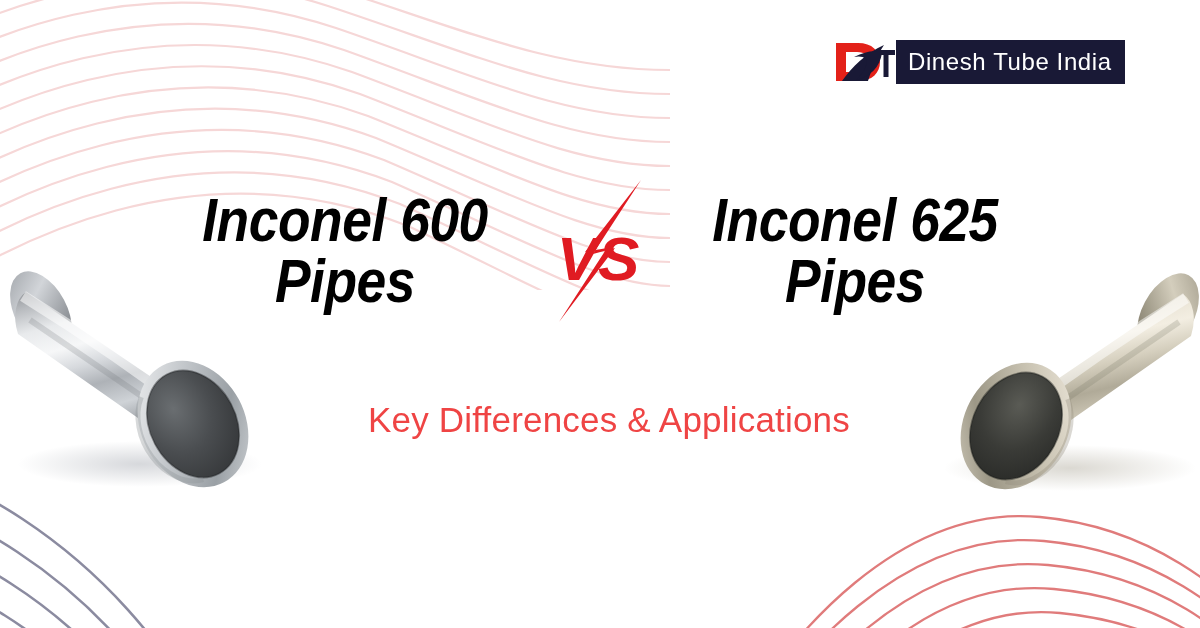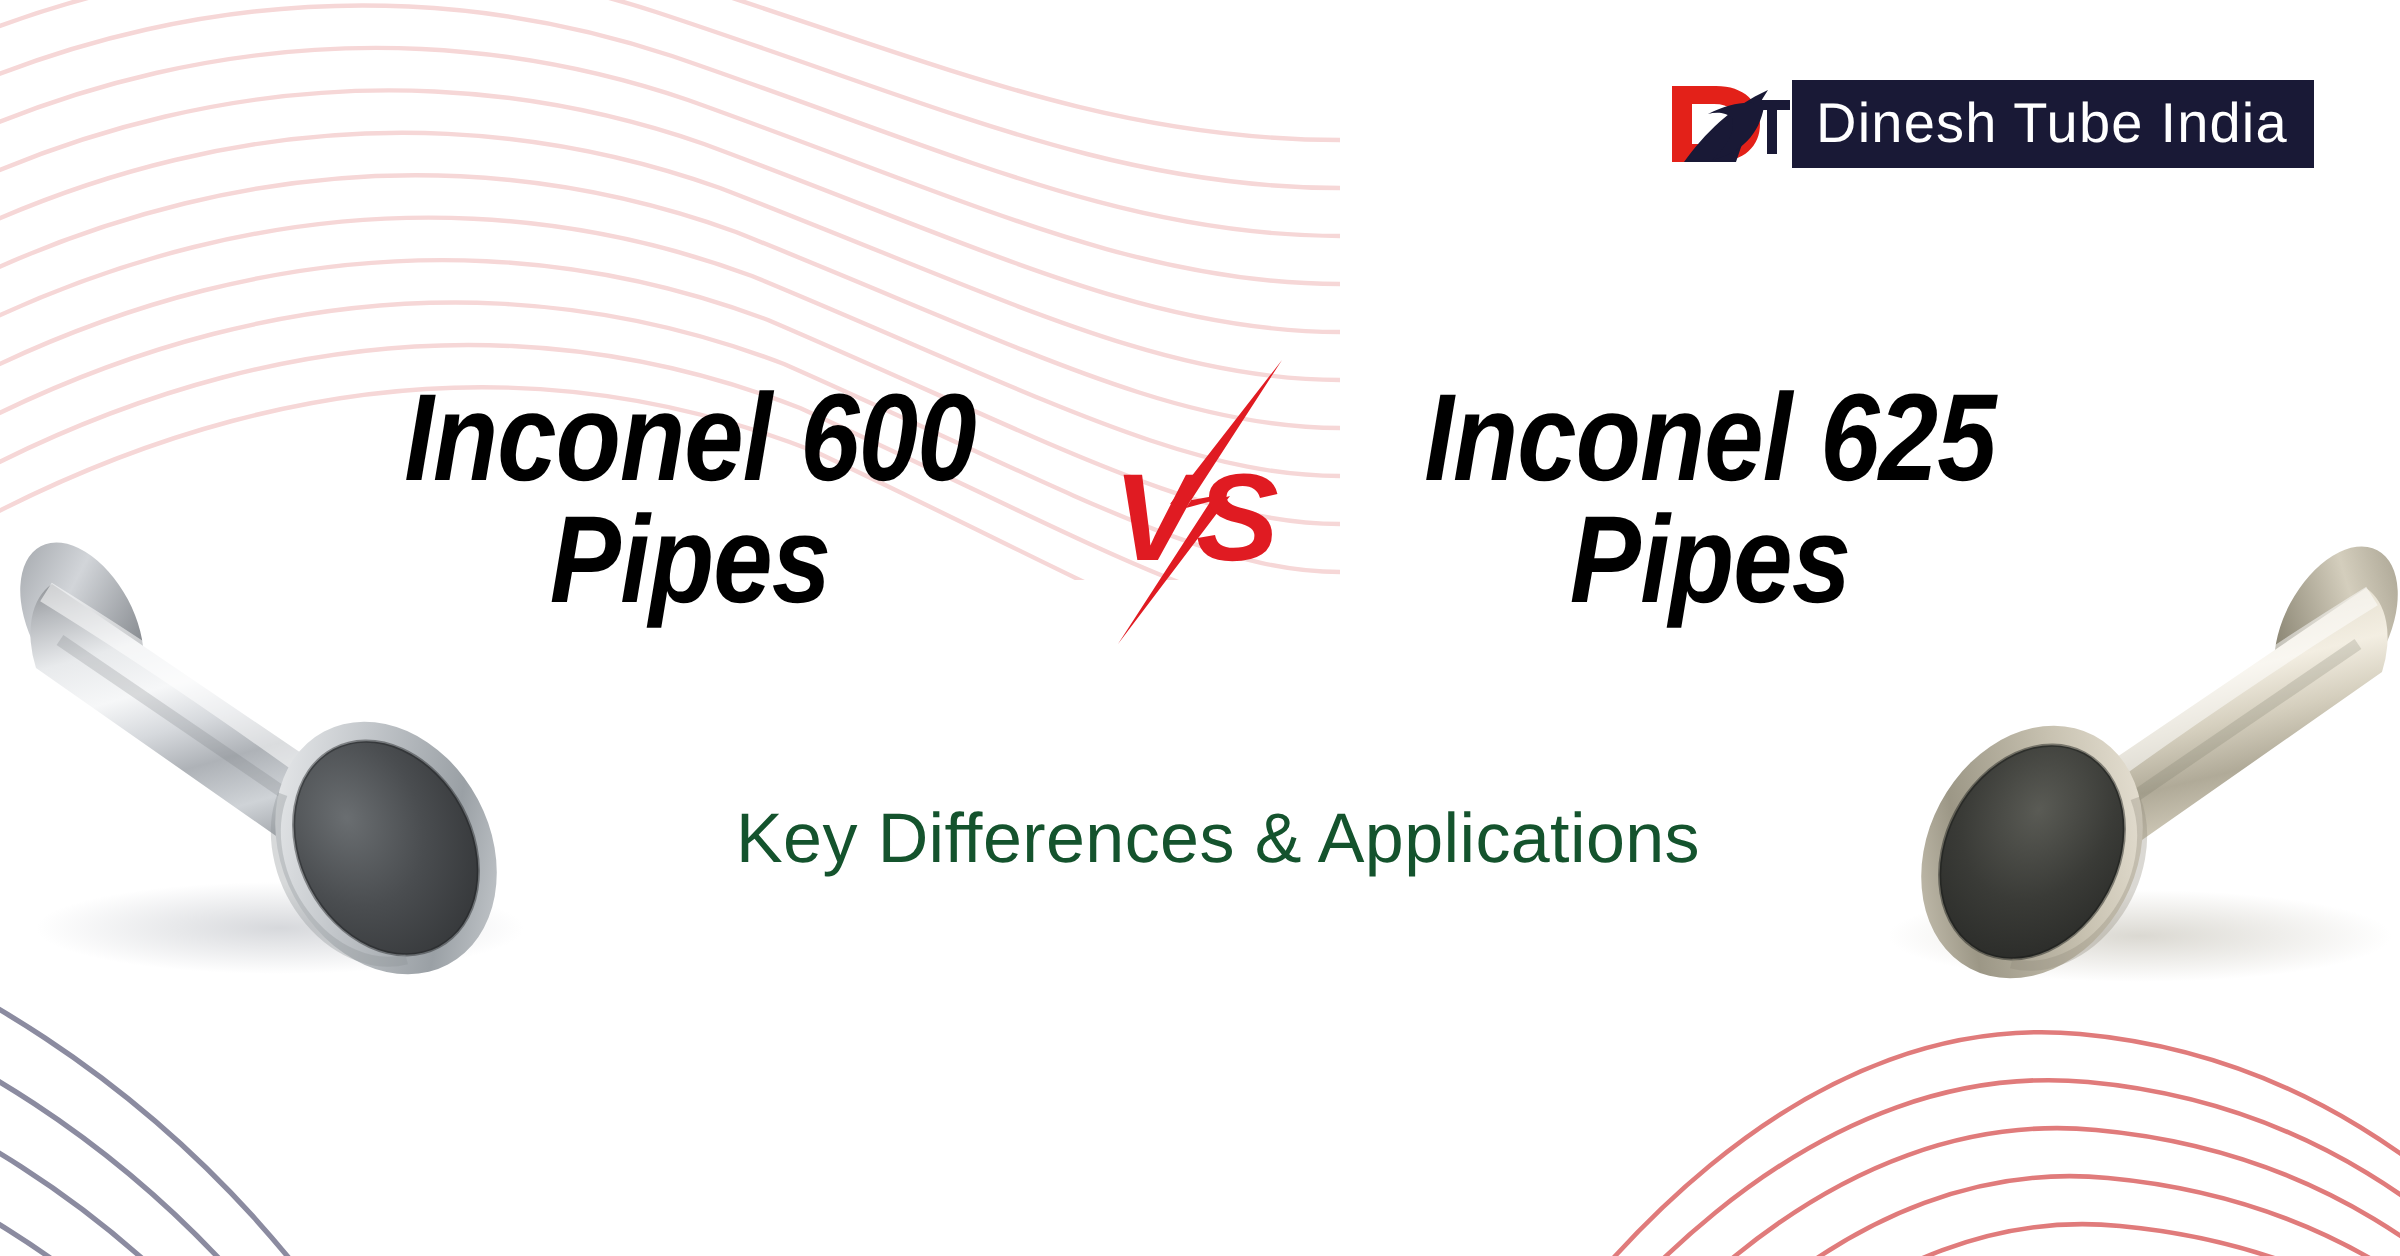--- a/index.html
+++ b/index.html
@@ -36,21 +36,21 @@
   #logo-mark { width:66px; height:50px; display:block; }
   #logo-wordbox {
     background:#191936;
     height:44px;
     padding:0 13px 0 12px;
     display:flex; align-items:center;
     margin-left:-2px;
   }
   #logo-wordmark {
     color:#ffffff;
-    font-size:28px;
+    font-size:24px;
     font-weight:400;
     letter-spacing:.6px;
     white-space:nowrap;
     line-height:1;
   }
 
   
   .pipe { position:absolute; }
   #pipe-left  { left:8px;   top:256px; width:272px; height:240px; }
   #pipe-right { right:-2px; top:258px; width:290px; height:242px; }
@@ -87,21 +87,21 @@
     display:flex; align-items:flex-end; justify-content:center;
   }
   #vs-svg { width:110px; height:150px; display:block; }
 
   
   #subtitle {
     position:absolute;
     left:0; top:400px;
     width:1200px;
     text-align:center;
-    color:#14532d;
+    color:#ef4444;
     font-size:35px;
     font-weight:300;
     letter-spacing:.2px;
     padding-left:18px;
   }
 </style>
 </head>
 <body>
 
 <div id="banner">

